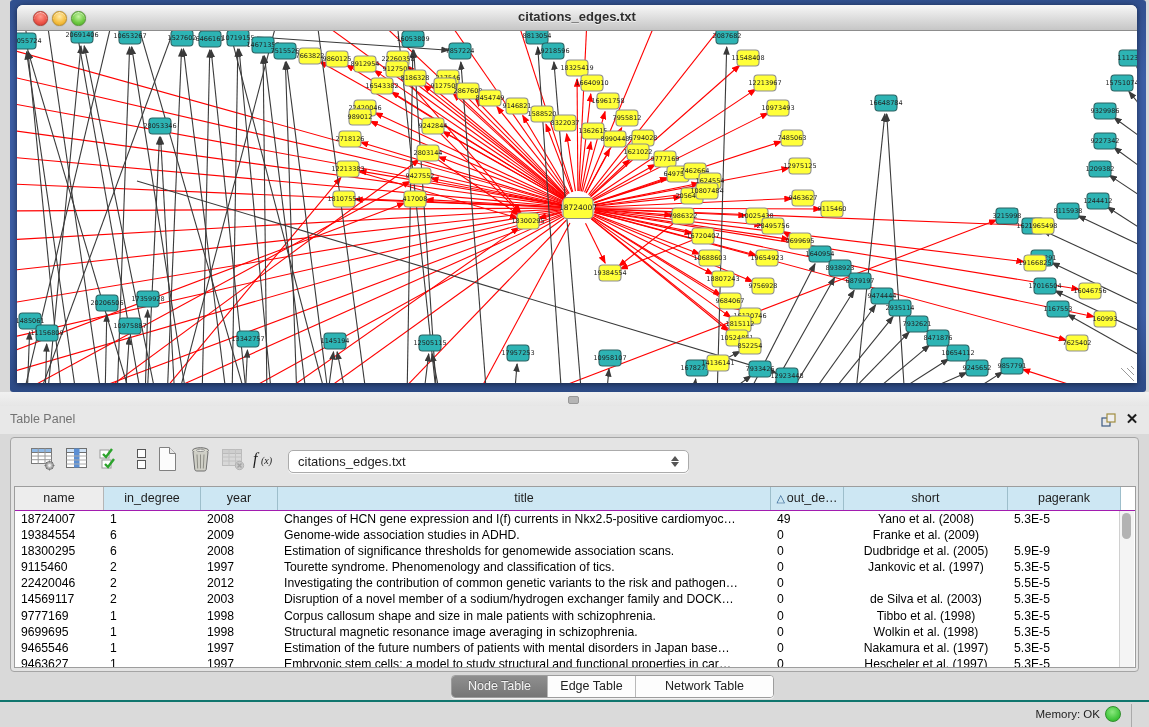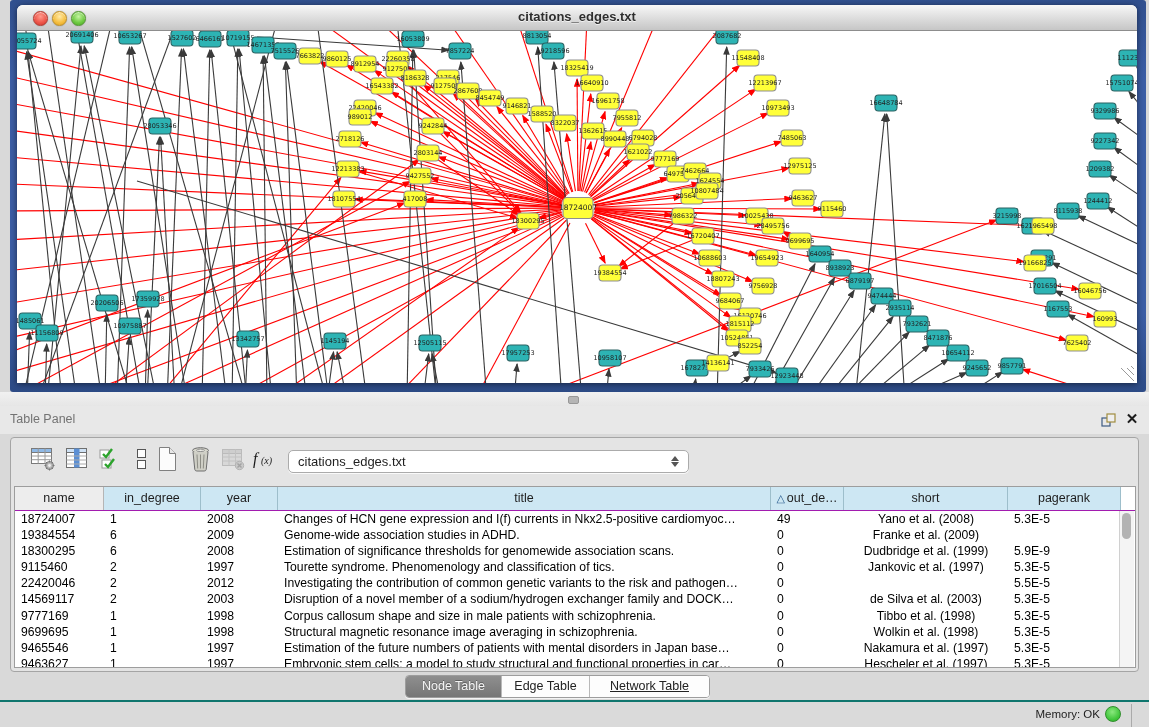--- a/index.html
+++ b/index.html
@@ -50,21 +50,21 @@
   .hcell.gray{background:#ededed;border-right:1px solid #b5b5b5}
   .sort-glyph{color:#2a5d8f;font-size:11px;margin-right:2px}
   .trow{display:flex;height:16.1px;font-size:12.2px;color:#000;white-space:nowrap}
   .tcell{box-sizing:border-box;padding:1px 0 0 6px;overflow:hidden;text-overflow:clip}
   .tcell.center{text-align:center;padding-left:0}
   
   #vscroll{position:absolute;right:1px;top:24px;width:14px;height:157px;background:#f4f4f4;border-left:1px solid #d0d0d0}
   #vthumb{position:absolute;left:2px;top:2px;width:9px;height:26px;background:#b3b3b3;border-radius:5px}
 
   
-  #tabs{position:absolute;left:405px;top:675px;height:21px;display:flex;border:1px solid #9d9d9d;border-radius:4px;overflow:hidden;background:#fff;box-shadow:0 1px 0 rgba(255,255,255,.7)}
+  #tabs{position:absolute;left:451px;top:675px;height:21px;display:flex;border:1px solid #9d9d9d;border-radius:4px;overflow:hidden;background:#fff;box-shadow:0 1px 0 rgba(255,255,255,.7)}
   .tab-seg{box-sizing:border-box;height:21px;line-height:20px;font-size:12.5px;color:#222;text-align:center;background:#fdfdfd}
   .tab-seg.sel{background:linear-gradient(#8f8f8f,#767676);color:#f4f4f4;text-shadow:0 -1px 0 rgba(0,0,0,.3)}
   .tab-seg + .tab-seg{border-left:1px solid #b9b9b9}
 
   
   #statusbar{position:absolute;left:0;top:700px;width:1149px;height:27px;background:#dadada;border-top:2px solid #0f766e}
   #memory-label{position:absolute;right:49px;top:6px;font-size:11.5px;color:#1e1e1e}
   #memory-dot{position:absolute;right:28px;top:4px;width:14px;height:14px;border-radius:50%;
               background:radial-gradient(circle at 45% 35%,#8ae87e,#3fc53a 65%,#2da428);border:1px solid #2f8f2c}
   #status-sep{position:absolute;right:17px;top:2px;width:1px;height:25px;background:#aaa}
@@ -563,21 +563,21 @@
         <div class="tcell" style="width: 73px;">0</div>
         <div class="tcell center" style="width: 164px;">Franke et al. (2009)</div>
         <div class="tcell" style="width: 113px; margin-top: 47px;">5.6E-5</div>
       </div>
       <div class="trow">
         <div class="tcell" style="width: 89px;">18300295</div>
         <div class="tcell" style="width: 97px;">6</div>
         <div class="tcell" style="width: 77px;">2008</div>
         <div class="tcell" style="width: 493px;">Estimation of significance thresholds for genomewide association scans.</div>
         <div class="tcell" style="width: 73px;">0</div>
-        <div class="tcell center" style="width: 164px;">Dudbridge et al. (1999)</div>
+        <div class="tcell center" style="width: 164px;">Dudbridge et al. (2005)</div>
         <div class="tcell" style="width: 113px;">5.9E-9</div>
       </div>
       <div class="trow">
         <div class="tcell" style="width: 89px;">9115460</div>
         <div class="tcell" style="width: 97px;">2</div>
         <div class="tcell" style="width: 77px;">1997</div>
         <div class="tcell" style="width: 493px;">Tourette syndrome. Phenomenology and classification of tics.</div>
         <div class="tcell" style="width: 73px;">0</div>
         <div class="tcell center" style="width: 164px;">Jankovic et al. (1997)</div>
         <div class="tcell" style="width: 113px;">5.3E-5</div>
@@ -638,21 +638,21 @@
       </div>
     </div>
   <div id="vscroll">
     <div id="vthumb"></div>
   </div>
 </div>
 
 <div id="tabs">
     <div class="tab-seg sel" style="width: 95px;">Node Table</div>
     <div class="tab-seg" style="width: 88px;">Edge Table</div>
-    <div class="tab-seg" style="width: 120px; text-decoration: underline;">Network Table</div>
+    <div class="tab-seg" style="width: 138px;">Network Table</div>
   </div>
 
 <div id="statusbar">
   <span id="memory-label">Memory: OK</span>
   <span id="memory-dot"></span>
   <span id="status-sep"></span>
 </div>
 
 <div class="tb-btn" style="left: 28px;">
     <span><svg width="27" height="26" viewBox="0 0 27 26">

